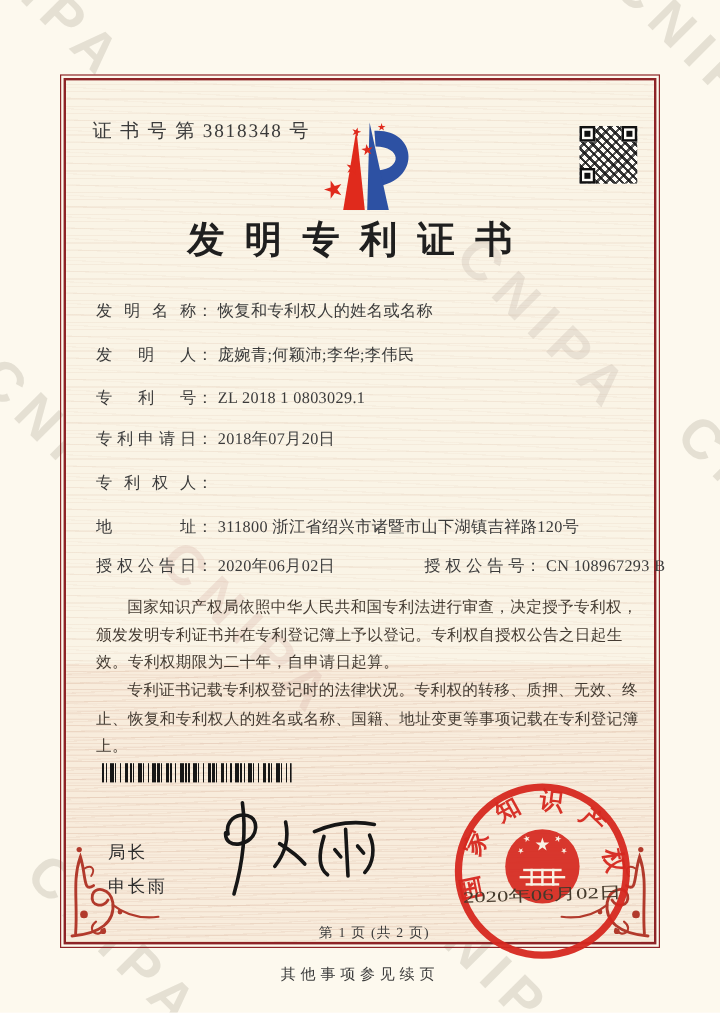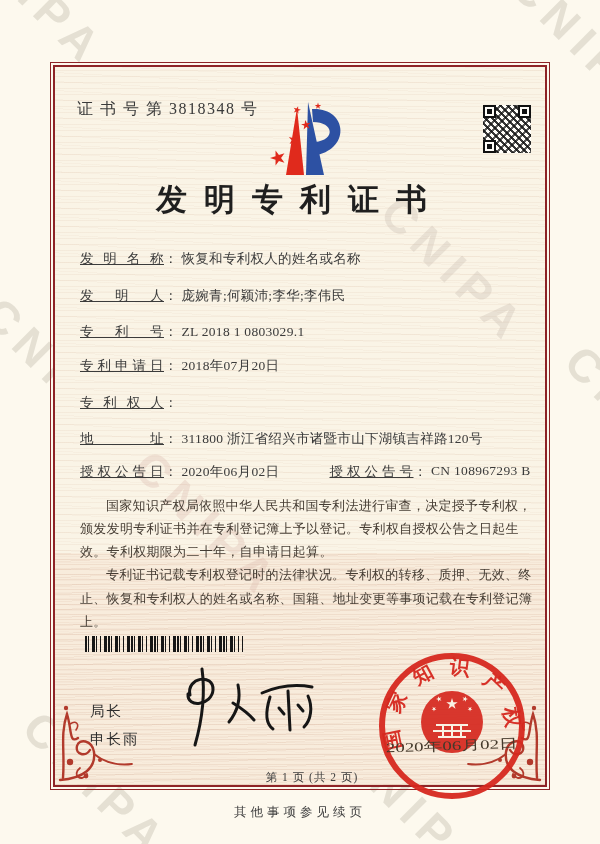--- a/index.html
+++ b/index.html
@@ -30,25 +30,25 @@
 
   .cert-no{position:absolute;left:22px;top:32px;font-size:16px;letter-spacing:1.5px;
            color:#3a3a3a;z-index:3;}
   .logo{position:absolute;left:197px;top:30px;width:100px;height:88px;z-index:3;}
   .title{position:absolute;left:0;top:112px;width:100%;text-align:center;font-size:31px;
          font-weight:700;color:#1f1f1f;letter-spacing:17px;z-index:3;}
   .qr{position:absolute;left:428px;top:38px;width:48px;height:48px;z-index:3;}
 
   .fields{position:absolute;left:25px;top:183px;width:454px;z-index:3;font-size:13.5px;color:#3b3b3b;}
   .frow{position:absolute;left:0;display:flex;align-items:baseline;white-space:nowrap;}
-  .lbl{display:inline-block;width:84px;text-align:justify;text-align-last:justify;letter-spacing:.5px;text-decoration:underline;}
+  .lbl{display:inline-block;width:84px;text-align:justify;text-align-last:justify;letter-spacing:.5px;}
   .colon{margin:0 4px 0 0;}
   .val{letter-spacing:.3px;}
   .grant-date-val{min-width:148px;display:inline-block;}
-  .grant2{display:flex;align-items:flex-start;}
+  .grant2{margin-left:24px;display:flex;align-items:center;}
 
   .body-text{position:absolute;left:25px;top:427px;width:454px;z-index:3;font-size:13px;
              line-height:1.78;color:#453c33;}
   .body-text p{text-indent:2em;letter-spacing:.3px;}
 
   .barcode{position:absolute;left:30px;top:569px;width:158px;height:16px;z-index:3;
     background:repeating-linear-gradient(90deg,#161616 0 2px,transparent 2px 3px,
       #161616 3px 4px,transparent 4px 7px,#161616 7px 10px,transparent 10px 11px,
       #161616 11px 12px,transparent 12px 15px,#161616 15px 16px,transparent 16px 19px,
       #161616 19px 22px,transparent 22px 23px);}

